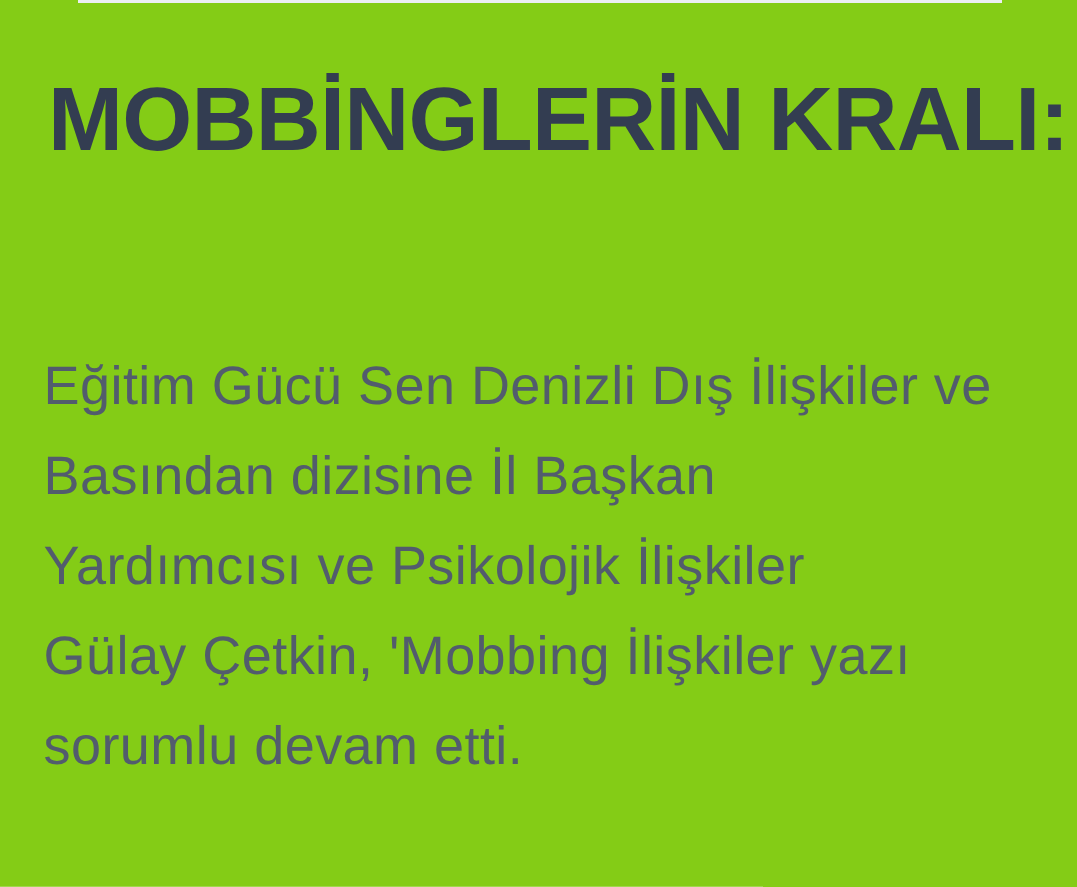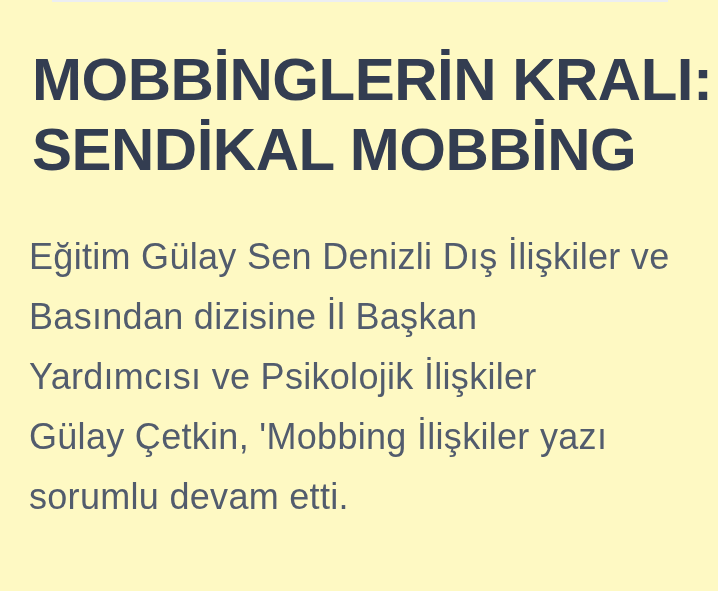--- a/index.html
+++ b/index.html
@@ -10,21 +10,21 @@
     width: 718px;
     height: 591px;
     background: #f6f7f9;
     font-family: "Liberation Sans", sans-serif;
     position: relative;
     overflow: hidden;
   }
   .page {
     position: absolute;
     inset: 0;
-    background: #fef9c3;
+    background: #84cc16;
     text-decoration: underline;
   }
   .top-hairline {
     position: absolute;
     top: 0;
     left: 52px;
     width: 616px;
     height: 2px;
     background: #eceef2;
   }
@@ -63,24 +63,23 @@
 </style>
 </head>
 <body>
 
 <div class="page">
 
   <div class="top-hairline"></div>
 
   <h1 class="headline">
     <span class="hl-line">MOBBİNGLERİN KRALI:</span>
-    <span class="hl-line">SENDİKAL MOBBİNG</span>
   </h1>
 
   <p class="summary">
-    <span class="sum-line">Eğitim Gülay Sen Denizli Dış İlişkiler ve</span>
+    <span class="sum-line">Eğitim Gücü Sen Denizli Dış İlişkiler ve</span>
     <span class="sum-line">Basından dizisine İl Başkan</span>
     <span class="sum-line">Yardımcısı ve Psikolojik İlişkiler</span>
     <span class="sum-line">Gülay Çetkin, 'Mobbing İlişkiler yazı</span>
     <span class="sum-line">sorumlu devam etti.</span>
   </p>
 
 </div>
 
 </body></html>

